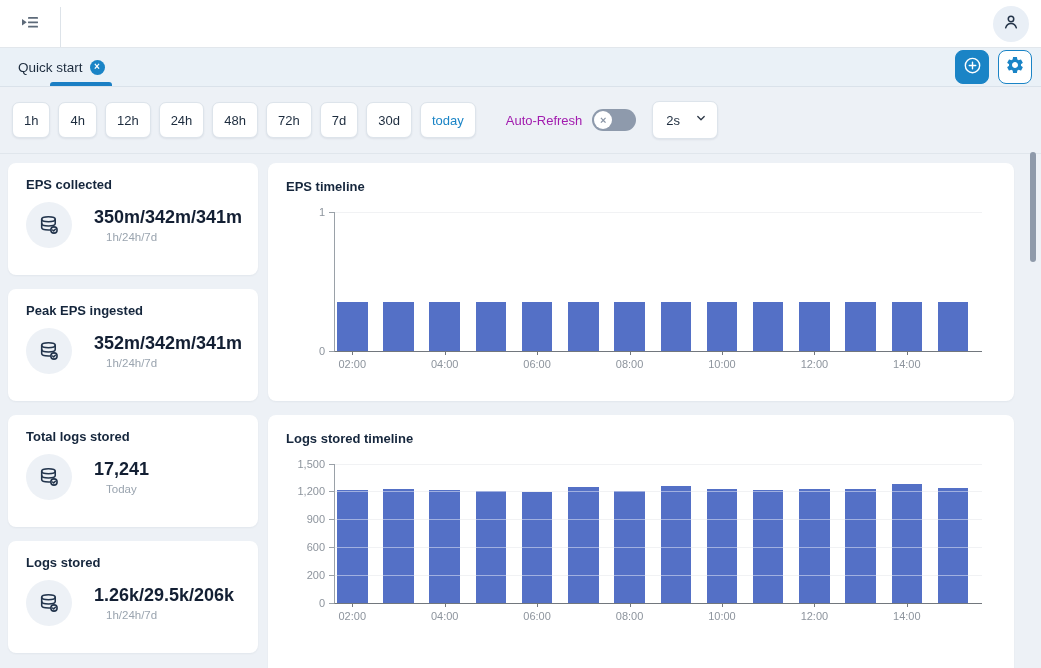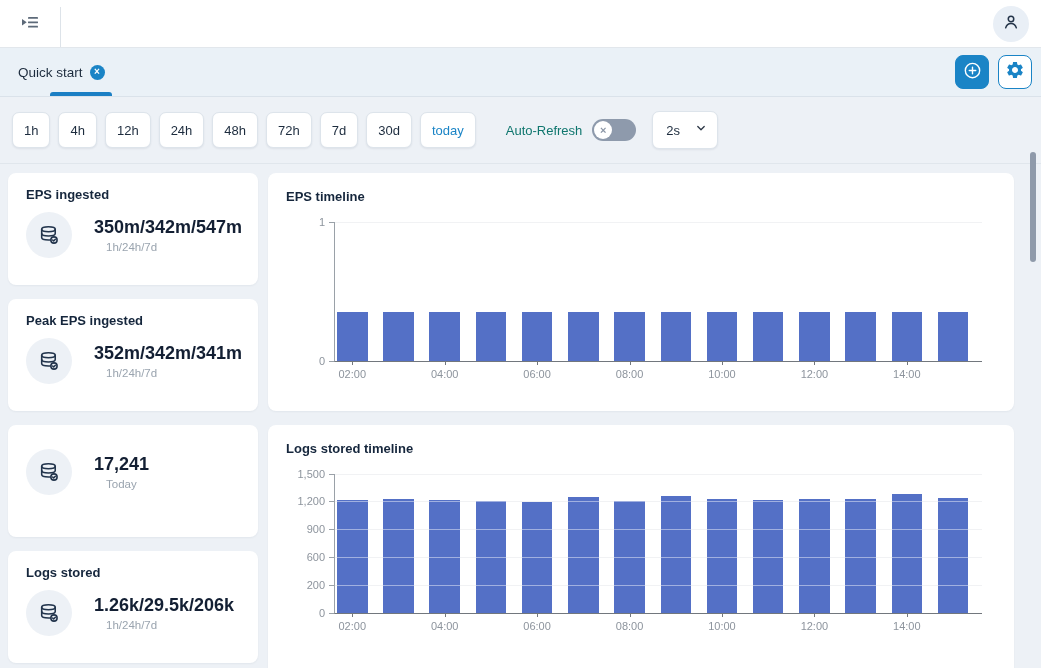--- a/index.html
+++ b/index.html
@@ -9,35 +9,35 @@
   
   .topbar { height:48px; background:#fff; border-bottom:1px solid #e2e7ec; display:flex; align-items:center; }
   .toggle-zone { width:60px; height:100%; display:flex; align-items:center; justify-content:center; cursor:pointer; }
   .topbar-divider { width:1px; height:40px; background:#dde3e9; align-self:flex-end; }
   .brand { display:flex; align-items:center; gap:10px; padding-left:26px; }
   .brand-title { font-size:15px; font-weight:bold; color:#16263c; letter-spacing:.2px; }
   .topbar-spacer { flex:1; }
   .avatar { width:36px; height:36px; border-radius:50%; background:#e9eff6; display:flex; align-items:center; justify-content:center; margin-right:12px; cursor:pointer; }
 
   
-  .tabbar { height:49px; background:#eaf1f7; border-bottom:1px solid #dae2ea; display:flex; align-items:center; position:relative; }
+  .tabbar { height:39px; background:#eaf1f7; border-bottom:1px solid #dae2ea; display:flex; align-items:center; position:relative; }
   .tab { margin-left:18px; height:100%; display:flex; align-items:center; gap:7px; position:relative; cursor:pointer; }
   .tab-label { font-size:13.5px; color:#1d2c3e; }
   .tab-close { width:15px; height:15px; border-radius:50%; background:#1a84c6; color:#fff; font-size:10px; font-weight:bold; display:flex; align-items:center; justify-content:center; line-height:1; }
   .tab-underline { position:absolute; left:32px; bottom:0; width:62px; height:4px; background:#1b7fc4; border-radius:3px 3px 0 0; }
   .tabbar-actions { margin-left:auto; display:flex; gap:9px; margin-right:9px; }
   .icon-btn { width:34px; height:34px; border-radius:8px; display:flex; align-items:center; justify-content:center; cursor:pointer; }
   .icon-btn.primary { background:#1a84c6; border:1px solid #1a84c6; }
   .icon-btn.outline { background:#fff; border:1.5px solid #1a84c6; }
 
   
   .toolbar { display:flex; align-items:center; padding:14px 12px 14px; border-bottom:1px solid #e0e6ec; }
   .range-btn { height:36px; padding:0 11px; background:#fff; border:1px solid #dde4eb; border-radius:7px; font-size:13px; color:#1d2c3e; margin-right:8px; box-shadow:0 1px 2px rgba(20,40,70,.08); cursor:pointer; font-family:inherit; }
   .range-btn.active { color:#1a84c6; }
-  .ar-label { margin-left:22px; font-size:13px; color:#0f766e; }
+  .ar-label { margin-left:22px; font-size:13px; color:#a21caf; }
   .toggle { margin-left:10px; width:44px; height:22px; border-radius:11px; background:#8e9aac; position:relative; cursor:pointer; }
   .toggle-knob { position:absolute; left:2px; top:2px; width:18px; height:18px; border-radius:50%; background:#fff; display:flex; align-items:center; justify-content:center; font-size:11px; font-weight:bold; color:#8b96a6; line-height:1; }
   .select { margin-left:16px; height:38px; width:66px; background:#fff; border:1px solid #dde4eb; border-radius:7px; box-shadow:0 1px 2px rgba(20,40,70,.08); display:flex; align-items:center; justify-content:space-between; padding:0 9px 0 13px; cursor:pointer; }
   .select-value { font-size:13px; color:#1d2c3e; }
 
   
   .dash { display:flex; gap:10px; padding:9px 27px 0 8px; }
   .col-left { width:250px; flex:none; display:flex; flex-direction:column; gap:14px; }
   .col-right { flex:1; display:flex; flex-direction:column; gap:14px; min-width:0; }
   .card { background:#fff; border-radius:8px; box-shadow:0 1px 2px rgba(15,35,60,.05); }
@@ -141,33 +141,33 @@
         <path d="M6.5 9.5 12 15l5.5-5.5"></path>
       </svg>
     </span>
   </div>
 </div>
 
 <div class="dash">
   <div class="col-left">
 
     <div class="card stat-card">
-      <div class="stat-title">EPS ingested</div>
+      <div class="stat-title">EPS collected</div>
       <div class="stat-body">
         <div class="stat-icon">
           <svg width="25" height="25" viewBox="0 0 24 24" fill="none" stroke="#22344c" stroke-width="1.5" stroke-linecap="round" stroke-linejoin="round">
             <ellipse cx="11" cy="6" rx="6.5" ry="2.4"></ellipse>
             <path d="M4.5 6v4c0 1.33 2.9 2.4 6.5 2.4s6.5-1.07 6.5-2.4V6"></path>
             <path d="M4.5 10v4c0 1.33 2.9 2.4 6.5 2.4.8 0 1.57-.05 2.3-.15"></path>
             <circle cx="16.3" cy="16.3" r="3" fill="#edf1f6"></circle>
             <path d="M15 16.3l1 1 1.6-1.7"></path>
           </svg>
         </div>
         <div>
-          <div class="stat-value">350m/342m/547m</div>
+          <div class="stat-value">350m/342m/341m</div>
           <div class="stat-sub">1h/24h/7d</div>
         </div>
       </div>
     </div>
 
     <div class="card stat-card">
       <div class="stat-title">Peak EPS ingested</div>
       <div class="stat-body">
         <div class="stat-icon">
           <svg width="25" height="25" viewBox="0 0 24 24" fill="none" stroke="#22344c" stroke-width="1.5" stroke-linecap="round" stroke-linejoin="round">
@@ -179,20 +179,21 @@
           </svg>
         </div>
         <div>
           <div class="stat-value">352m/342m/341m</div>
           <div class="stat-sub">1h/24h/7d</div>
         </div>
       </div>
     </div>
 
     <div class="card stat-card">
+      <div class="stat-title">Total logs stored</div>
       <div class="stat-body">
         <div class="stat-icon">
           <svg width="25" height="25" viewBox="0 0 24 24" fill="none" stroke="#22344c" stroke-width="1.5" stroke-linecap="round" stroke-linejoin="round">
             <ellipse cx="11" cy="6" rx="6.5" ry="2.4"></ellipse>
             <path d="M4.5 6v4c0 1.33 2.9 2.4 6.5 2.4s6.5-1.07 6.5-2.4V6"></path>
             <path d="M4.5 10v4c0 1.33 2.9 2.4 6.5 2.4.8 0 1.57-.05 2.3-.15"></path>
             <circle cx="16.3" cy="16.3" r="3" fill="#edf1f6"></circle>
             <path d="M15 16.3l1 1 1.6-1.7"></path>
           </svg>
         </div>

